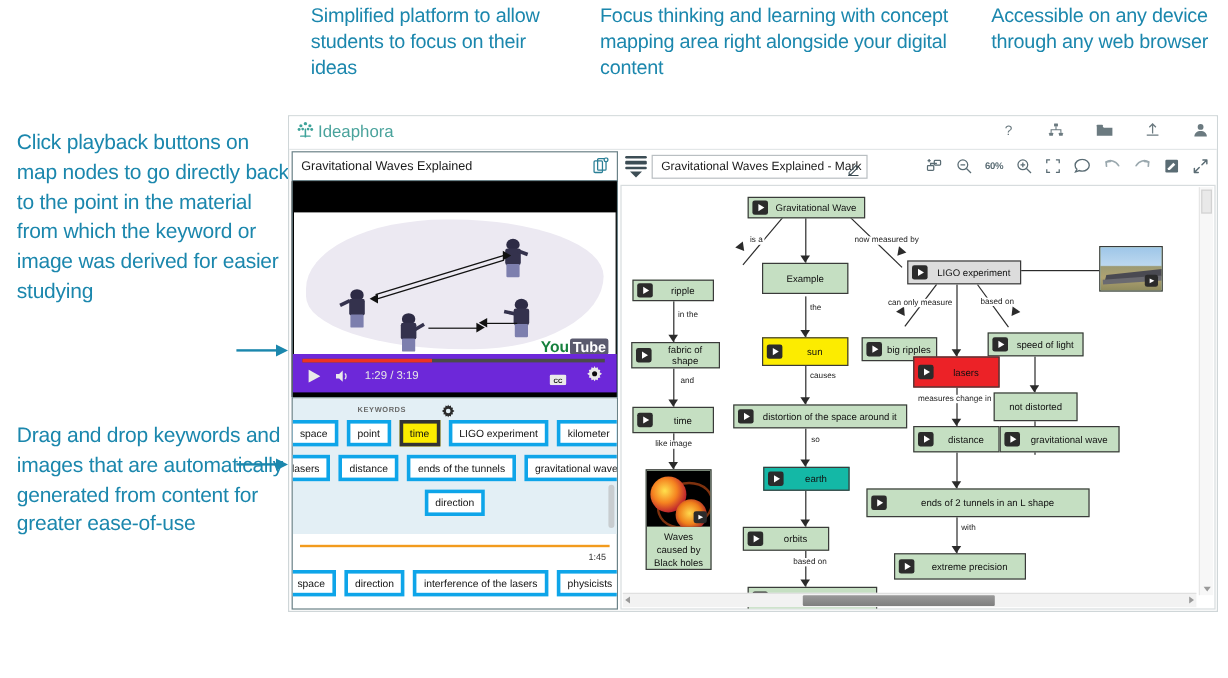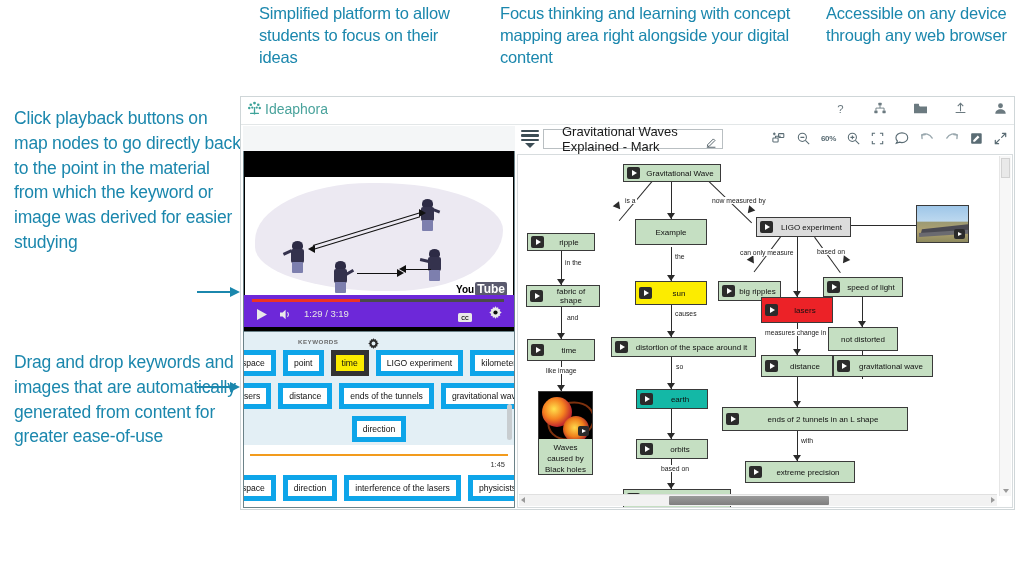--- a/index.html
+++ b/index.html
@@ -69,40 +69,40 @@
   #video-stage{position:absolute;left:1px;top:26px;width:268px;height:122px;background:#fff;overflow:hidden;}
   .blob{position:absolute;left:10px;top:6px;width:248px;height:108px;background:#ece9f2;border-radius:48% 52% 45% 55% / 55% 45% 58% 42%;}
   .fig{position:absolute;}
   .fig .head{position:absolute;width:11px;height:9px;background:#2d2b45;border-radius:50% 50% 40% 40%;left:2px;top:0;}
   .fig .body{position:absolute;width:13px;height:14px;background:#34324d;left:1px;top:8px;border-radius:2px;}
   .fig .legs{position:absolute;width:11px;height:11px;background:#7d7fae;left:2px;top:21px;border-radius:1px;}
   .fig .arm{position:absolute;width:9px;height:3px;background:#34324d;top:10px;}
   .vline{position:absolute;background:#111;height:1.2px;transform-origin:left center;}
   .vhead{position:absolute;width:0;height:0;border-top:4px solid transparent;border-bottom:4px solid transparent;}
   #yt-logo{position:absolute;right:6px;bottom:3px;display:flex;align-items:center;gap:1px;}
-  #yt-logo .yt1{color:#000000;font-size:10px;font-weight:bold;font-family:"Liberation Sans",sans-serif;}
+  #yt-logo .yt1{color:#15803d;font-size:13px;font-weight:bold;font-family:"Liberation Sans",sans-serif;}
   #yt-logo .yt2{background:#5a5a6e;color:#fff;font-size:12px;font-weight:bold;padding:0 2px;border-radius:2px;}
   #video-controls{position:absolute;left:0;bottom:4px;width:100%;height:32px;background:#6d28d9;text-align:center;}
   #vid-progress{position:absolute;left:8px;top:4px;width:252px;height:2.5px;background:#4a4a4a;}
   #vid-progress .played{position:absolute;left:0;top:0;height:100%;width:43%;background:#e32;}
   #vid-time{position:absolute;left:60px;top:13px;color:#e6e6e6;font-size:9.5px;}
   .vc-ic{position:absolute;color:#e9e9e9;}
 
   
   #kw-panel{
     position:absolute;left:0;top:205px;width:100%;height:177px;background:#fff;
     border:1px solid #6b8288;box-sizing:border-box;overflow:hidden;
   }
   #kw-top{position:absolute;left:0;top:0;width:100%;height:113px;background:#e3eff5;}
   #kw-label{position:absolute;left:54px;top:6px;font-size:6.2px;letter-spacing:0.5px;color:#6a6a6a;font-weight:bold;}
   #kw-gear{position:absolute;left:124px;top:3px;color:#2b2b2b;}
   .kw-rows{position:absolute;left:0;top:18px;width:100%;}
   .kw-row{display:flex;justify-content:center;gap:7px;margin-bottom:7px;}
   .kw-chip{
-    border:5px solid #0ea5e9;background:#fff;font-size:8.6px;color:#111;
+    border:3px solid #0ea5e9;background:#fff;font-size:8.6px;color:#111;
     padding:3px 6px;line-height:10px;white-space:nowrap;
   }
   .kw-chip.hl{background:#fcec00;border-color:#333;}
   #kw-divider{position:absolute;left:6px;top:122px;width:258px;height:1.6px;background:#f29b1d;}
   #kw-time{position:absolute;right:9px;top:128px;font-size:7.5px;color:#333;}
   #kw-row2{position:absolute;left:0;top:143px;width:100%;}
   #kw-scroll-v{position:absolute;right:2px;top:72px;width:5px;height:36px;background:#c8cdd0;border-radius:3px;}
 
   
   #map-pane{
@@ -110,21 +110,21 @@
     box-sizing:border-box;
   }
   #map-toolbar{position:absolute;left:0;top:0;width:100%;height:28px;background:#fff;}
   #hamburger{position:absolute;left:4px;top:4px;width:18px;}
   #hamburger .hb{height:2.3px;background:#3c4d55;margin-bottom:2.2px;border-radius:1px;}
   #hamburger .hbt{width:0;height:0;margin:0 auto;border-left:5px solid transparent;border-right:5px solid transparent;border-top:5px solid #3c4d55;}
   #map-title-field{
     position:absolute;left:26px;top:3px;width:180px;height:20px;background:#fff;
     border:1px solid #b9bfc2;box-sizing:border-box;display:flex;align-items:center;
   }
-  #map-title-text{font-size:13px;color:#1a1a1a;margin-left:18px;}
+  #map-title-text{font-size:10px;color:#1a1a1a;margin-left:7px;}
   #map-title-pencil{position:absolute;right:5px;top:4px;color:#3c4d55;}
   #map-tools{position:absolute;right:6px;top:5px;display:flex;align-items:center;gap:11px;}
   .mt{color:#5a6c74;display:flex;align-items:center;}
   #zoom-level{font-size:8px;font-weight:bold;color:#5a6c74;letter-spacing:-0.3px;}
 
   #map-canvas{
     position:absolute;left:0;top:28px;width:100%;height:354px;background:#fff;
     border:1px solid #d7dcde;box-sizing:border-box;overflow:hidden;
   }
   #map-inner{position:absolute;left:0;top:0;width:100%;height:100%;}
@@ -237,20 +237,30 @@
           <svg width="13" height="13" viewBox="0 0 16 16" fill="#6b7a80">
             <circle cx="8" cy="4.6" r="3"></circle>
             <path d="M1.6 14.5c0-3.6 2.9-5.6 6.4-5.6s6.4 2 6.4 5.6z"></path>
           </svg>
         </span>
     </div>
   </div>
 
   <div id="left-pane">
 
+    <div id="doc-title-bar">
+      <span id="doc-title-text">Gravitational Waves Explained</span>
+      <span id="doc-title-icon">
+        <svg width="14" height="15" viewBox="0 0 16 17" fill="none" stroke="#2a7f96" stroke-width="1.2">
+          <rect x="1.2" y="3.5" width="8" height="11" rx="1"></rect>
+            <rect x="4.6" y="1.3" width="8" height="11" rx="1"></rect>
+          <circle cx="12.6" cy="2.4" r="1.8" fill="#fff"></circle>
+        </svg>
+      </span>
+    </div>
 
     <div id="video-box">
       <div id="video-black"></div>
       <div id="video-stage">
         <div class="blob"></div>
 
         <div class="fig" style="left:45px;top:64px;">
             <div class="head"></div>
             <div class="body"></div>
             <div class="legs"></div>
@@ -556,21 +566,21 @@
         <div class="node" style="left:93px;top:182px;width:145px;height:20px;">
           <span class="play"></span>
           <span class="lbl">distortion of the space around it</span>
         </div>
 
         <div class="node purple" style="left:118px;top:234px;width:72px;height:20px;">
           <span class="play"></span>
           <span class="lbl">earth</span>
         </div>
 
-        <div class="node" style="left:118px;top:284px;width:72px;height:20px;">
+        <div class="node" style="left:101px;top:284px;width:72px;height:20px;">
           <span class="play"></span>
           <span class="lbl">orbits</span>
         </div>
 
         <div class="node" style="left:105px;top:334px;width:108px;height:20px;">
           <span class="play"></span>
           <span class="lbl">bending of the space</span>
         </div>
 
         <div class="node gray" style="left:238px;top:62px;width:95px;height:20px;">

